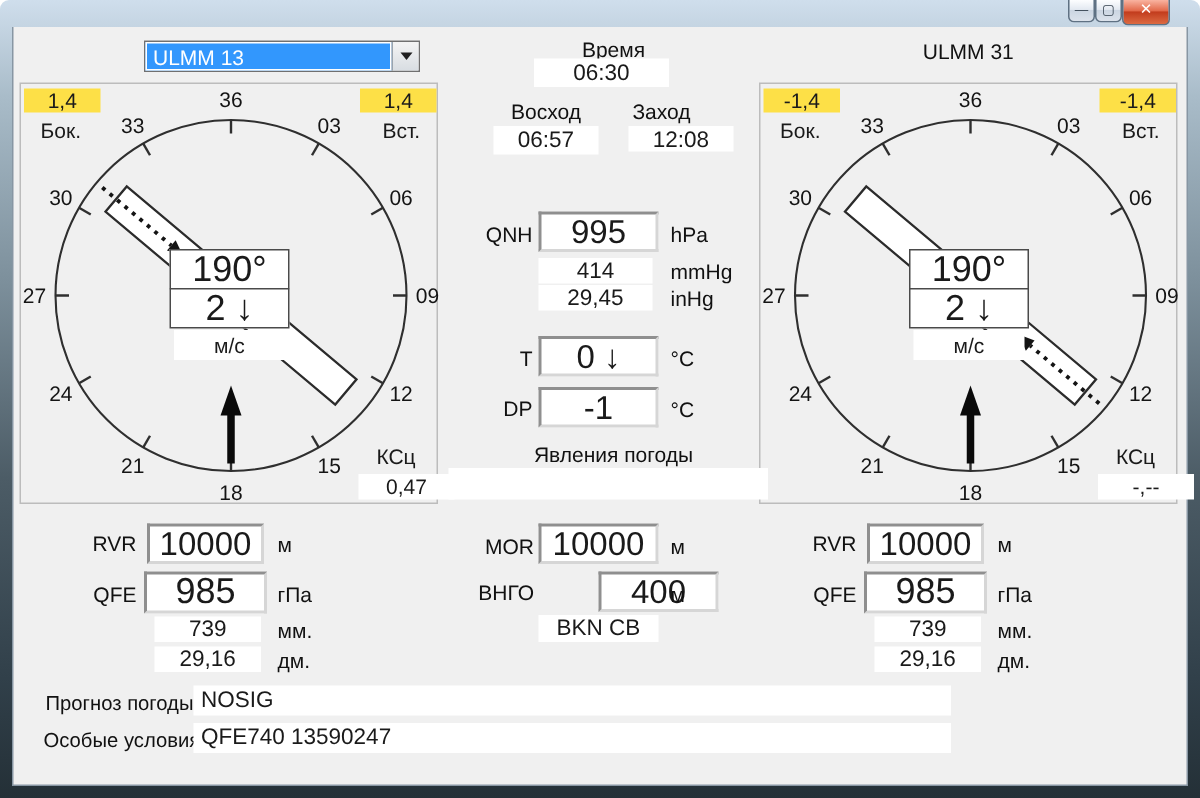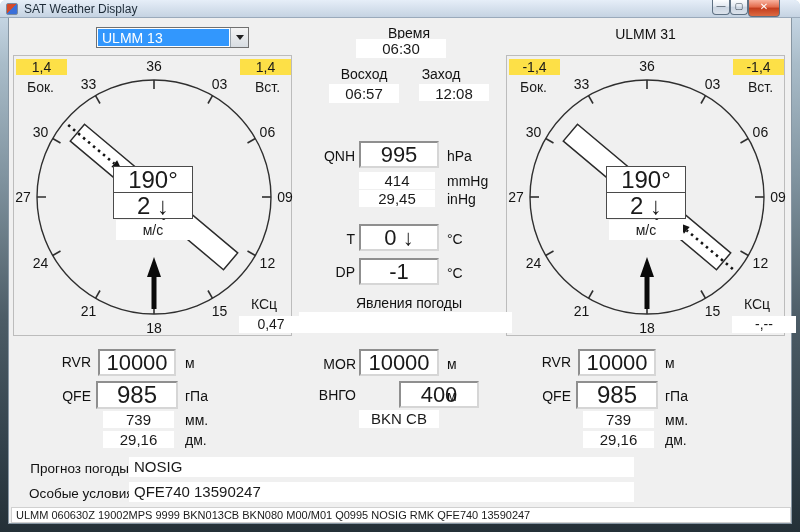--- a/index.html
+++ b/index.html
@@ -34,21 +34,21 @@
   .abs { position:absolute; }
   .lbl { font-size:14px; color:#111; white-space:nowrap; }
   .lbl-r { text-align:right; }
   .lbl-c { text-align:center; }
   .flatbox { background:#fff; text-align:center; font-size:15px; }
   .sunkbox { background:#fff; text-align:center; font-size:22px;
     border:2px solid; border-color:#8f8f8f #d6d6d6 #d6d6d6 #8f8f8f;
     display:flex; align-items:center; justify-content:center; }
 
   
-  #runway-selector { left:87px; top:9px; width:153px; height:21px;
+  #runway-selector { left:87px; top:9px; width:184px; height:21px;
     border:1px solid #707070; background:#fff; display:flex; }
   #runway-selector .sel { flex:1; background:#3297fd; color:#fff; font-size:14px;
     padding:1px 0 0 4px; border:1px solid #fff; }
   #runway-selector .btn { width:18px; background:linear-gradient(180deg,#f4f4f4,#d8dde2);
     border-left:1px solid #9aa4ad; display:flex; align-items:center; justify-content:center; }
   #runway-selector .btn span { width:0; height:0; border-left:4px solid transparent;
     border-right:4px solid transparent; border-top:5px solid #202020; }
 
   
   .groupbox { width:279px; height:281px; border:1px solid #bcbcbc; background:#f0f0f0; }
@@ -65,24 +65,20 @@
   svg text { font-family:"Liberation Sans", sans-serif; font-size:14px; fill:#141414; }
 
   #statusbar { left:2px; top:489px; width:780px; height:16px; background:#fff;
     border:1px solid #d0d0d0; font-size:11px; line-height:14px; padding-left:4px; white-space:nowrap; }
   .widefield { background:#fff; font-size:15px; padding:1px 0 0 5px; height:20px; }
 </style>
 </head>
 <body>
 
 <div id="window">
-  <div id="titlebar">
-    <div id="app-icon"></div>
-    <div id="window-title">SAT Weather Display</div>
-  </div>
   <div class="capbtn" id="min-btn">—</div>
   <div class="capbtn" id="max-btn">▢</div>
   <div class="capbtn" id="close-btn">✕</div>
 
   <div id="client">
 
     <div class="abs" id="runway-selector">
       <div class="sel">ULMM 13</div>
       <div class="btn">
           <span></span>
@@ -254,15 +250,14 @@
     <div class="abs flatbox" style="left:574px;top:393px;width:71px;height:17px;line-height:17px;">739</div>
     <div class="abs lbl" style="left:656px;top:394px;">мм.</div>
     <div class="abs flatbox" style="left:574px;top:413px;width:71px;height:17px;line-height:17px;">29,16</div>
     <div class="abs lbl" style="left:656px;top:414px;">дм.</div>
 
     <div class="abs lbl lbl-r" style="left:20px;top:443px;width:100px;font-size:13.5px;">Прогноз погоды</div>
     <div class="abs widefield" style="left:120px;top:439px;width:505px;">NOSIG</div>
     <div class="abs lbl lbl-r" style="left:20px;top:468px;width:100px;font-size:13.5px;">Особые условия</div>
     <div class="abs widefield" style="left:120px;top:464px;width:505px;">QFE740 13590247</div>
 
-    <div class="abs" id="statusbar">ULMM 060630Z 19002MPS 9999 BKN013CB BKN080 M00/M01 Q0995 NOSIG RMK QFE740 13590247</div>
   </div>
 </div>
 
 </body></html>

